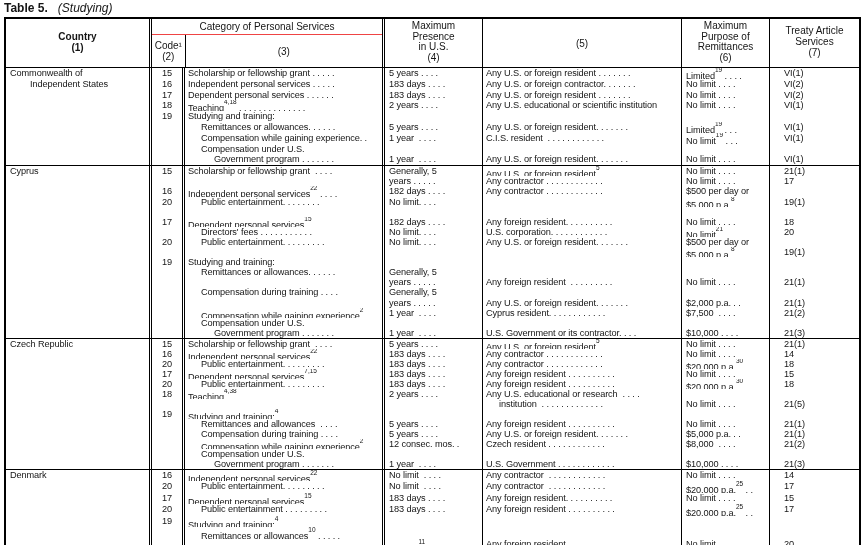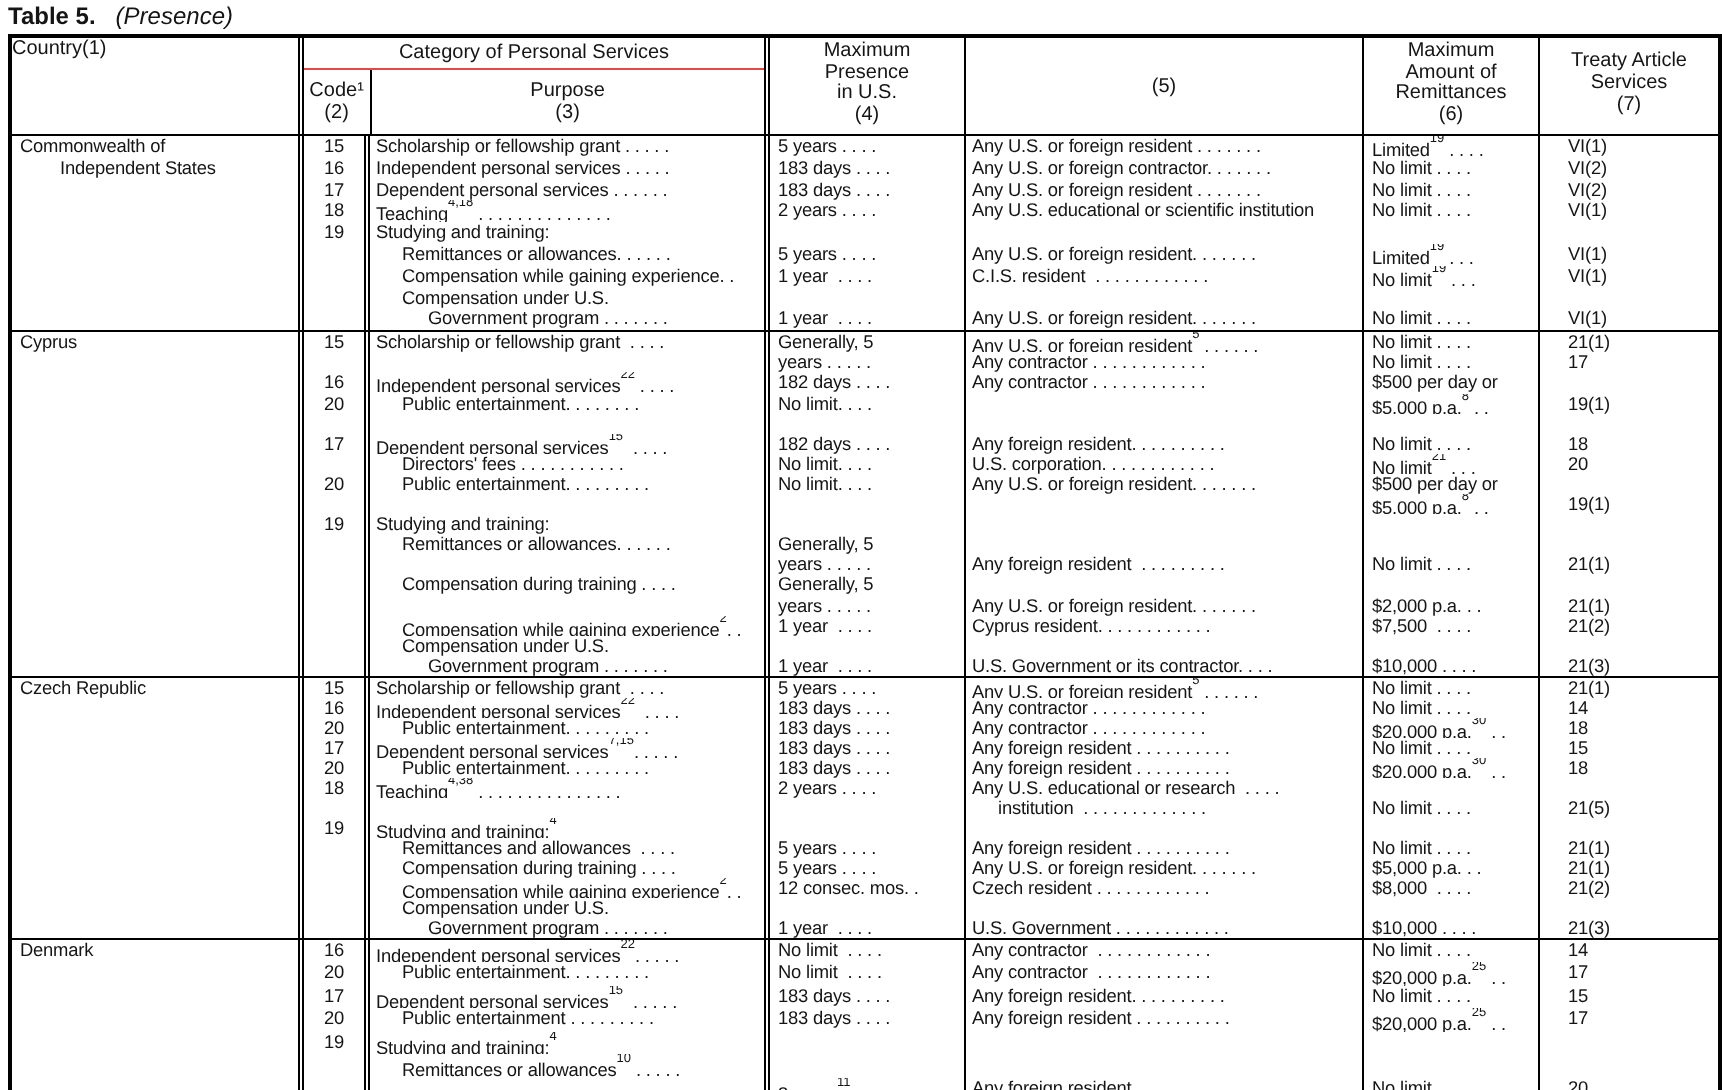--- a/index.html
+++ b/index.html
@@ -15,21 +15,21 @@
   .col-purpose{width:200px;}
   .col-presence{width:100px;}
   .col-payer{width:199px;}
   .col-amount{width:88px;}
   .col-treaty{width:90px;}
   .b-double{border-left:3px double #000;}
   .b-single{border-left:1px solid #000;}
   
   .thead{display:flex;height:48px;border-bottom:1px solid #000;font-size:10px;text-align:center;}
   .thead>div,.thead .cat-bottom>div{box-sizing:border-box;}
-  .h-country{display:flex;flex-direction:row;justify-content:flex-start;padding-bottom:2px;line-height:11px;}
+  .h-country{display:flex;flex-direction:column;justify-content:center;padding-bottom:2px;line-height:11px;font-weight:bold;}
   .catgroup{width:233px;display:flex;flex-direction:column;}
   .cat-top{height:15px;line-height:15px;border-bottom:1px solid #ef4444;}
   .cat-bottom{flex:1;display:flex;}
   .h-code{width:33px;display:flex;flex-direction:column;justify-content:center;line-height:11px;align-items:center;}
   .h-purpose{width:200px;border-left:1px solid #000;display:flex;flex-direction:column;justify-content:center;line-height:11px;}
   .h-presence{padding-top:2px;line-height:10.5px;}
   .h-payer{display:flex;flex-direction:column;justify-content:center;line-height:11px;}
   .h-amount{padding-top:2px;line-height:10.5px;}
   .h-treaty{padding-top:6px;line-height:11px;}
   
@@ -40,54 +40,53 @@
   .country-cell .ln{padding-left:4px;}
   .presence-cell .ln{padding-left:4px;}
   .amount-cell .ln{padding-left:4px;}
   .treaty-cell .ln{padding-left:14px;}
   sup{font-size:6.5px;position:relative;top:-3px;letter-spacing:0;}
 </style>
 </head>
 <body>
 
 <div class="title">
-  <span class="t-bold">Table 5.</span><span class="t-italic">(Presence)</span>
+  <span class="t-bold">Table 5.</span><span class="t-italic">(Studying)</span>
 </div>
 
 <div class="table">
   <div class="thead">
     <div class="col-country h-country">
       <div>Country</div>
       <div>(1)</div>
     </div>
     <div class="catgroup b-double">
       <div class="cat-top">Category of Personal Services</div>
       <div class="cat-bottom">
         <div class="h-code">
           <div>Code¹</div>
           <div>(2)</div>
         </div>
         <div class="h-purpose">
-          <div>Purpose</div>
           <div>(3)</div>
         </div>
       </div>
     </div>
     <div class="col-presence h-presence b-double">
       <div>Maximum</div>
       <div>Presence</div>
       <div>in U.S.</div>
       <div>(4)</div>
     </div>
     <div class="col-payer h-payer b-single">
       <div>(5)</div>
     </div>
     <div class="col-amount h-amount b-single">
       <div>Maximum</div>
-      <div>Amount of</div>
+      <div>Purpose of</div>
       <div>Remittances</div>
       <div>(6)</div>
     </div>
     <div class="col-treaty h-treaty b-single">
       <div>Treaty Article</div>
       <div>Services</div>
       <div>(7)</div>
     </div>
   </div>
   <div id="tbody">

